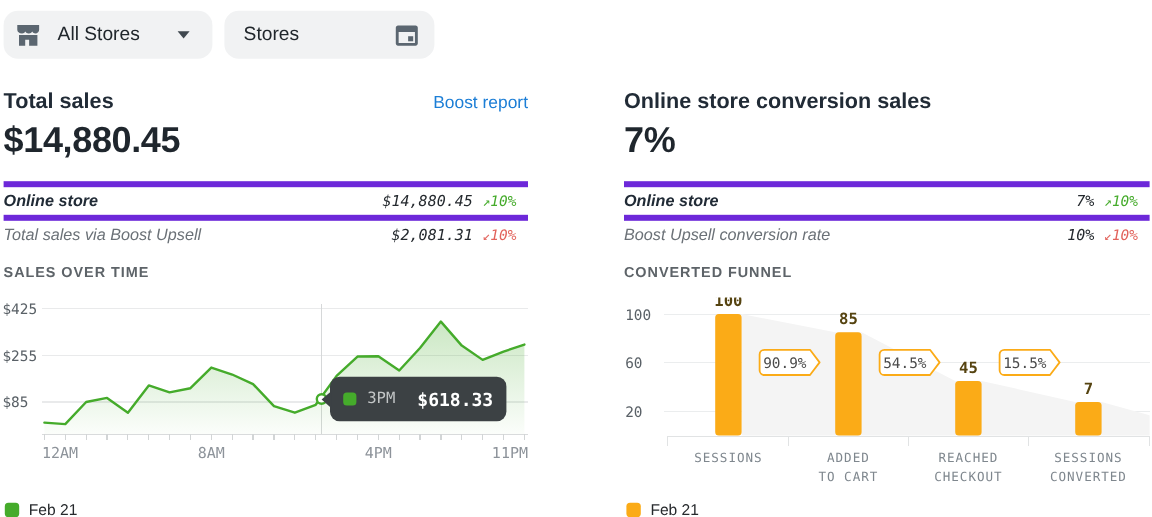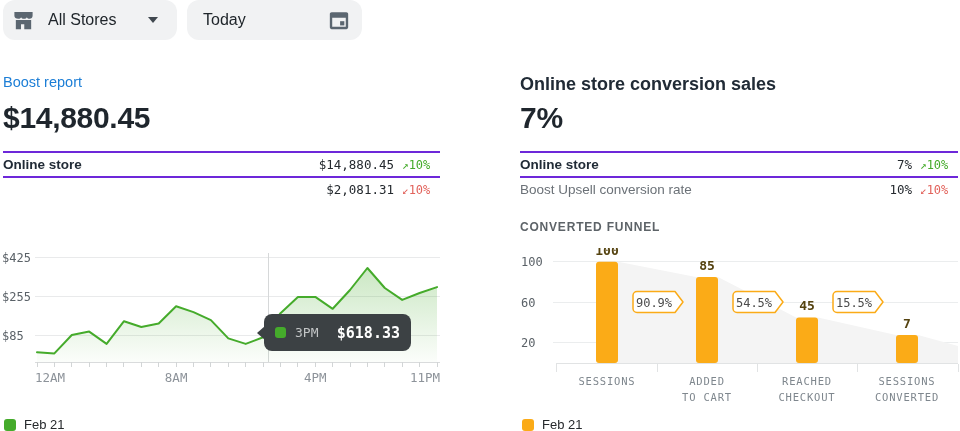--- a/index.html
+++ b/index.html
@@ -1,21 +1,21 @@
 <!DOCTYPE html>
 <html style="--green: #45ab2b; --orange: #fbab17; --red: #e2635c; --link: #1c7ed6; --tooltip_bg: #3c4144; --funnel_shadow: #f4f4f4; --bar_label_ink: #554310;"><head>
 <meta charset="utf-8">
 <style>
   html,body{margin:0;padding:0;background:#fff;}
   #canvas{position:relative;width:960px;height:431px;background:#ffffff;overflow:hidden;
           font-family:"Liberation Sans",sans-serif;color:#212b36;}
   .mono{font-family:"DejaVu Sans Mono",monospace;}
 
   
-  .tb-btn{position:absolute;top:0;height:40px;background:#f1f2f3;border:none;border-radius:12px;
+  .tb-btn{position:absolute;top:9px;height:40px;background:#f1f2f3;border:none;border-radius:12px;
           display:flex;align-items:center;box-sizing:border-box;cursor:pointer;padding:0;}
   #store-btn{left:3px;width:174px;}
   #date-btn{left:187px;width:175px;}
   .tb-label{font-size:16px;font-weight:500;color:#20262b;}
   #store-btn .tb-ico{margin:0 13px 0 9px;}
   #store-btn .tb-label{flex:0 0 auto;}
   #store-btn .caret{margin-left:auto;margin-right:18px;}
   #date-btn .tb-label{margin-left:16px;}
   #date-btn .tb-ico{margin-left:auto;margin-right:12px;}
 
@@ -23,37 +23,37 @@
   .panel-head{position:absolute;top:74px;display:flex;justify-content:space-between;align-items:baseline;}
   #left-head{left:3px;width:437px;}
   #right-head{left:520px;width:438px;}
   .panel-title{font-size:18px;font-weight:700;color:#212b36;}
   .view-report{font-size:14.5px;color:var(--link);text-decoration:none;cursor:pointer;}
   .primary{position:absolute;top:101px;font-size:30px;font-weight:700;letter-spacing:-.3px;color:#1f262d;}
   #left-primary{left:3px;} #right-primary{left:520px;}
 
   .rows{position:absolute;top:151px;}
   #left-rows{left:3px;width:437px;} #right-rows{left:520px;width:438px;}
-  .row{display:flex;align-items:center;height:23px;border-top:2px solid #6d28d9;}
+  .row{display:flex;align-items:center;height:23px;border-top:5px solid #6d28d9;font-style:italic;}
   .row-label{font-size:13.5px;color:#6b7177;}
   .row-label.strong{font-weight:700;color:#212b36;}
   .row-value{margin-left:auto;font-size:12.5px;color:#24292e;}
   .row-delta{width:38px;margin-left:8px;font-size:12px;text-align:left;white-space:nowrap;}
   .row-delta .arrow{font-size:11px;margin-right:0px;}
   .row-delta.up{color:var(--green);} .row-delta.down{color:var(--red);}
 
   .section-title{position:absolute;top:220px;font-size:12px;font-weight:700;color:#5d6368;letter-spacing:.8px;}
   #left-section-title{left:3px;} #right-section-title{left:520px;}
 
   svg{position:absolute;display:block;}
   #sales-chart{left:0;top:245px;}
   #funnel-chart{left:518px;top:248px;}
 
   
-  .tooltip{position:absolute;left:264px;top:314px;width:147px;height:37px;background:var(--tooltip_bg);
+  .tooltip{position:absolute;left:275px;top:314px;width:147px;height:37px;background:var(--tooltip_bg);
            border-radius:8px;display:flex;align-items:center;padding:2px 11px;box-sizing:border-box;z-index:5;}
   .tooltip:before{content:"";position:absolute;left:-7px;top:50%;transform:translateY(-50%);
            border:7px solid transparent;border-left:none;border-right:8px solid var(--tooltip_bg);}
   .tt-swatch{width:11px;height:11px;border-radius:3px;background:var(--green);flex:0 0 auto;}
   .tt-time{margin-left:9px;font-size:13px;color:#c2c5c6;}
   .tt-value{margin-left:auto;font-size:15px;font-weight:700;color:#fff;}
 
   
   .legend{position:absolute;top:417px;display:flex;align-items:center;font-size:13px;color:#26292c;}
   #left-legend{left:4px;} #right-legend{left:522px;}
@@ -75,46 +75,49 @@
     </span>
     <span class="tb-label">All Stores</span>
     <span class="caret">
       <svg width="12" height="8" viewBox="0 0 12 8" style="position:static">
           <path fill="#40484f" d="M1 1h10L6 7z"></path>
         </svg>
     </span>
   </button>
 
   <button class="tb-btn" id="date-btn">
-    <span class="tb-label">Today</span>
+    <span class="tb-label">Stores</span>
     <span class="tb-ico">
       <svg width="22" height="22" viewBox="0 0 24 24" style="position:static">
         <path fill="#5b6670" d="M4 3.5h16c1.1 0 2 .9 2 2V20c0 1.1-.9 2-2 2H4c-1.1 0-2-.9-2-2V5.5c0-1.1.9-2 2-2zm.6 6V19.4h14.8V9.5H4.6z"></path>
         <rect x="13.2" y="13.3" width="4.6" height="4.6" fill="#5b6670"></rect>
       </svg>
     </span>
   </button>
 
   <div class="panel-head" id="left-head">
+    <span class="panel-title">Total sales</span>
     <a class="view-report">Boost report</a>
   </div>
   <div class="primary" id="left-primary">$14,880.45</div>
 
   <div class="rows" id="left-rows">
     <div class="row">
       <span class="row-label strong">Online store</span>
       <span class="row-value mono">$14,880.45</span>
       <span class="row-delta mono up"><span class="arrow">↗</span><span>10%</span></span>
     </div>
     <div class="row">
+      <span class="row-label">Total sales via Boost Upsell</span>
       <span class="row-value mono">$2,081.31</span>
       <span class="row-delta mono down"><span class="arrow">↙</span><span>10%</span></span>
     </div>
   </div>
 
+  <div class="section-title" id="left-section-title">SALES OVER TIME</div>
   <svg id="sales-chart" width="442" height="150" viewBox="0 0 442 150">
       <defs>
         <linearGradient id="gfill" x1="0" y1="0" x2="0" y2="1">
           <stop offset="0%" stop-color="#45ab2b" stop-opacity="0.28"></stop>
           <stop offset="100%" stop-color="#45ab2b" stop-opacity="0.02"></stop>
         </linearGradient>
       </defs>
       <line x1="35" y1="12.004000000000005" x2="440" y2="12.004000000000005" stroke="#e9eaeb" stroke-width="1" shape-rendering="crispEdges"></line>
       <text x="2" y="16.504000000000005" font-size="12" fill="#5a6167" style="font-family:&quot;DejaVu Sans Mono&quot;,monospace">$425</text>
       <line x1="35" y1="51.002" x2="440" y2="51.002" stroke="#e9eaeb" stroke-width="1" shape-rendering="crispEdges"></line>

